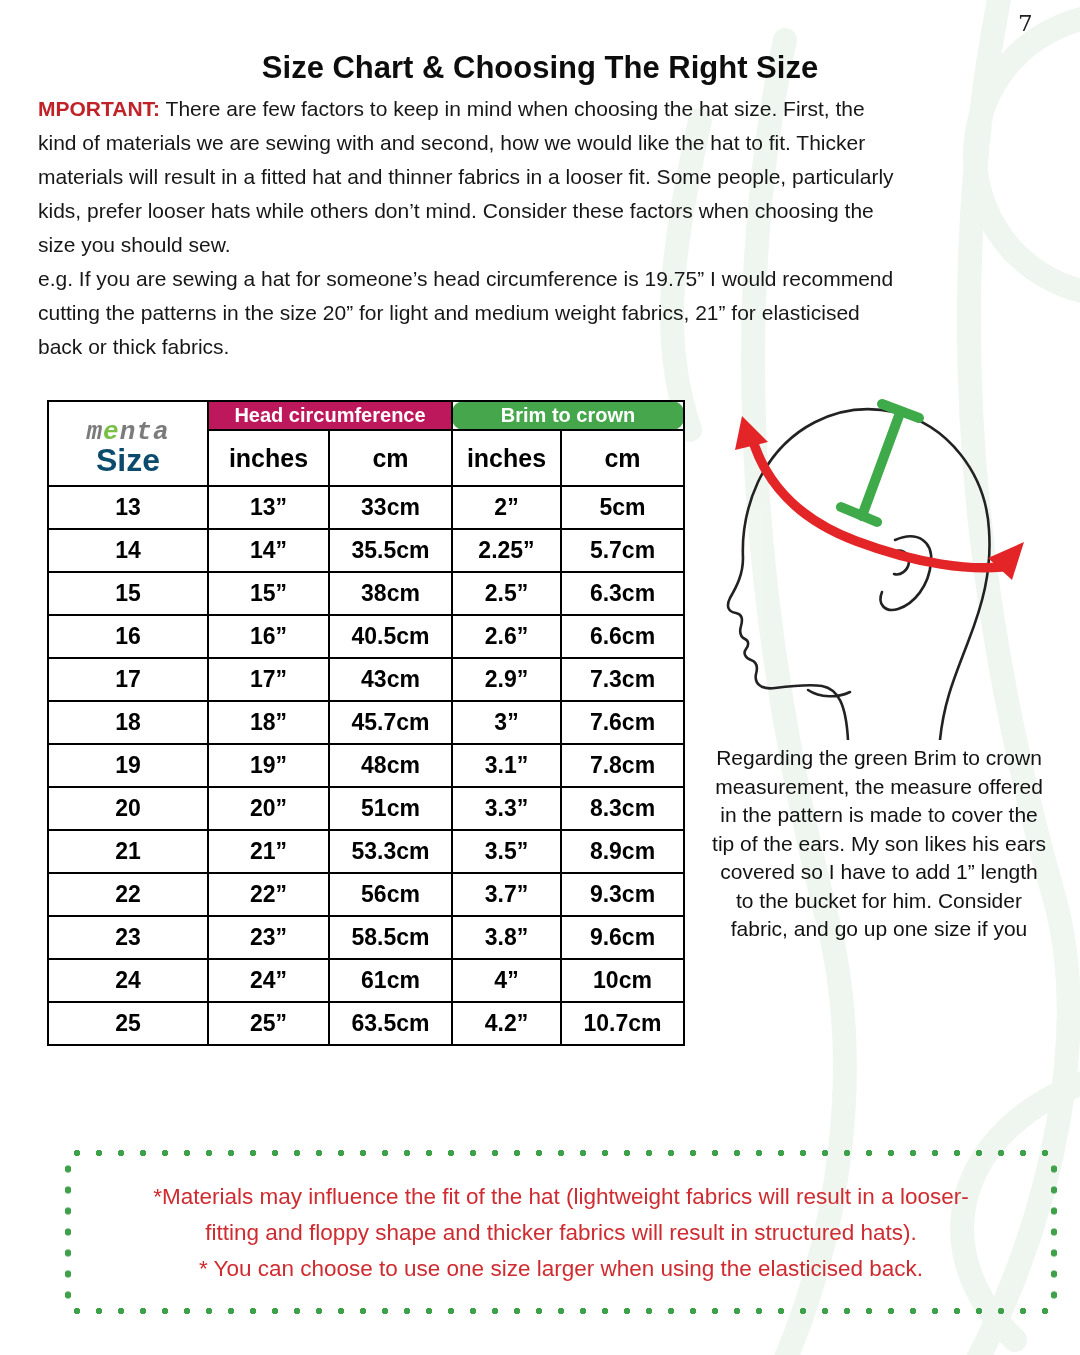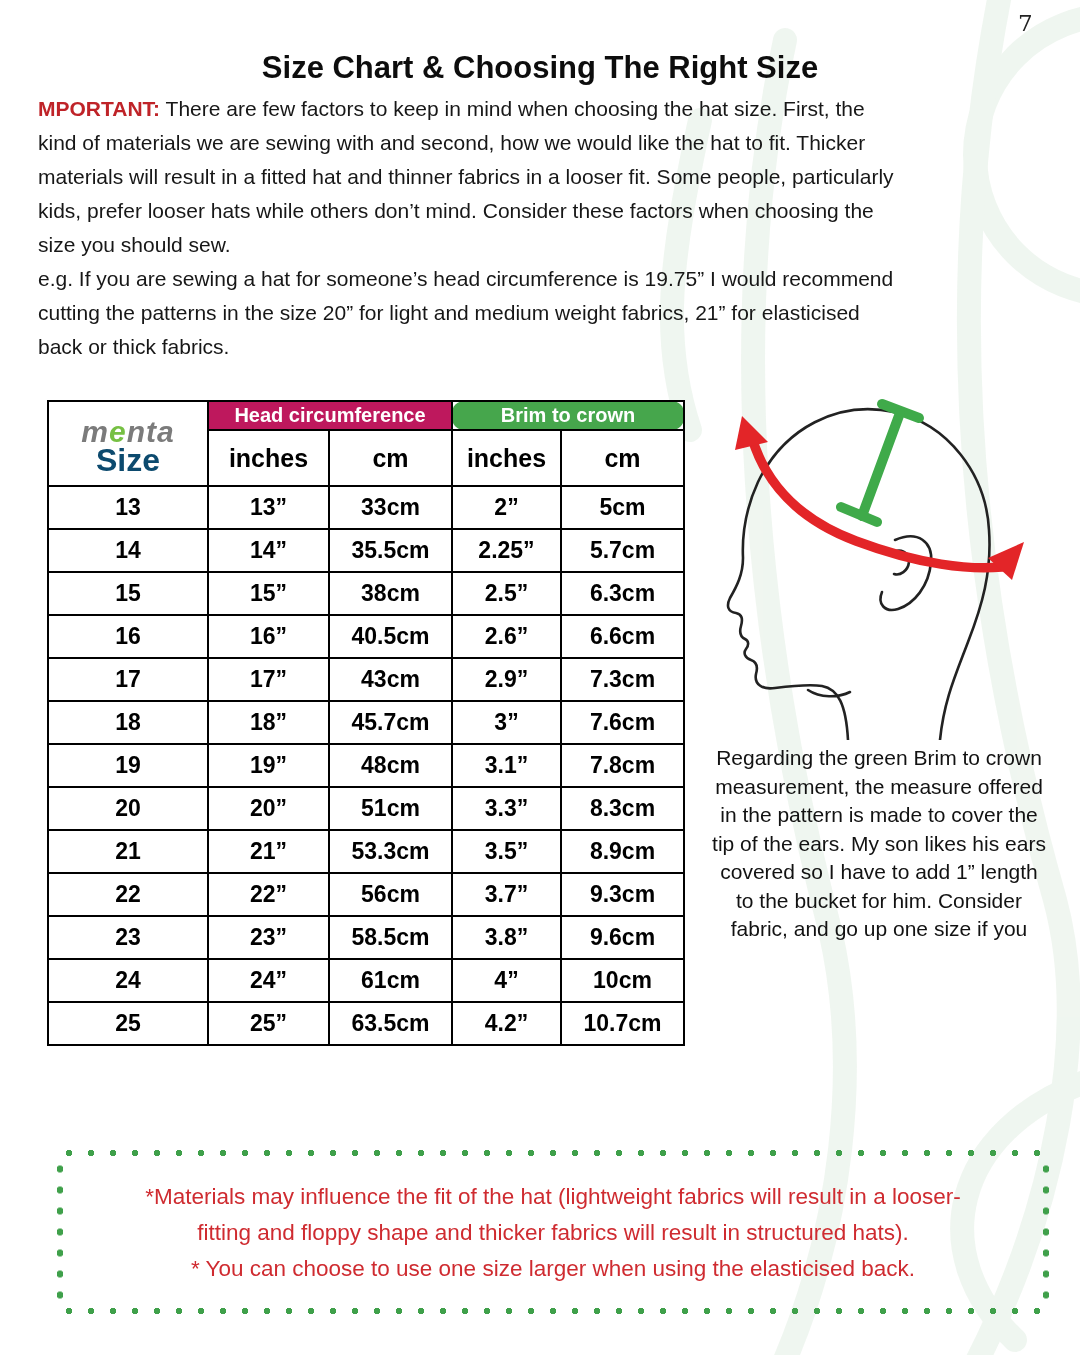--- a/index.html
+++ b/index.html
@@ -31,37 +31,37 @@
     table-layout:fixed; background:#fff;
   }
   table.size-table td { border:2px solid #000; text-align:center; vertical-align:middle; padding:0; }
   tr.group-row td.hdr { height:27px; color:#ffffff; font-weight:bold; font-size:20px; }
   td.hdr-red   { background:#be185d; }
   td.hdr-green { background:#46a64c;border-radius:12px; }
   tr.subhead td { height:54px; font-weight:bold; font-size:25px; color:#000;border-radius:15px; }
   tbody.rows tr td { height:41px; font-weight:bold; font-size:23px; color:#000; }
   td.logo-cell { background:#fff; }
   .menta {
-    font-family:Liberation Sans, sans-serif; font-style:italic; font-weight:bold;
-    font-size:30px; color:#7b7b7b; letter-spacing:1px; line-height:30px; margin-top:2px;
+    font-family:Liberation Mono, monospace; font-style:italic; font-weight:bold;
+    font-size:26px; color:#7b7b7b; letter-spacing:1px; line-height:30px; margin-top:2px;
   }
   .menta .logo-e { color:#76c043; }
   .size-label { font-size:32px; font-weight:bold; color:#0c4a6e; line-height:26px; }
 
   
   .head-fig { position:absolute; left:690px; top:390px; width:390px; height:350px; }
 
   
   .side-note {
     position:absolute; left:688px; top:744px; width:382px; text-align:center;
     font-size:21px; line-height:28.5px; color:#121212;
   }
 
   
-  .footer-box { position:absolute; left:56px; top:1149px; width:994px; height:166px; }
+  .footer-box { position:absolute; left:64px; top:1149px; width:994px; height:166px; }
   .dot-edge { position:absolute; }
   .dot-h {
     left:0; right:0; height:8px;
     background-image:radial-gradient(circle 3.4px at center, #3fa04a 3.3px, rgba(0,0,0,0) 3.5px);
     background-size:22px 8px; background-repeat:repeat-x; background-position:center;
   }
   .dot-top { top:0; } .dot-bottom { bottom:0; }
   .dot-v {
     top:14px; bottom:14px; width:8px;
     background-image:radial-gradient(circle 3.4px at center, #3fa04a 3.3px, rgba(0,0,0,0) 3.5px);

